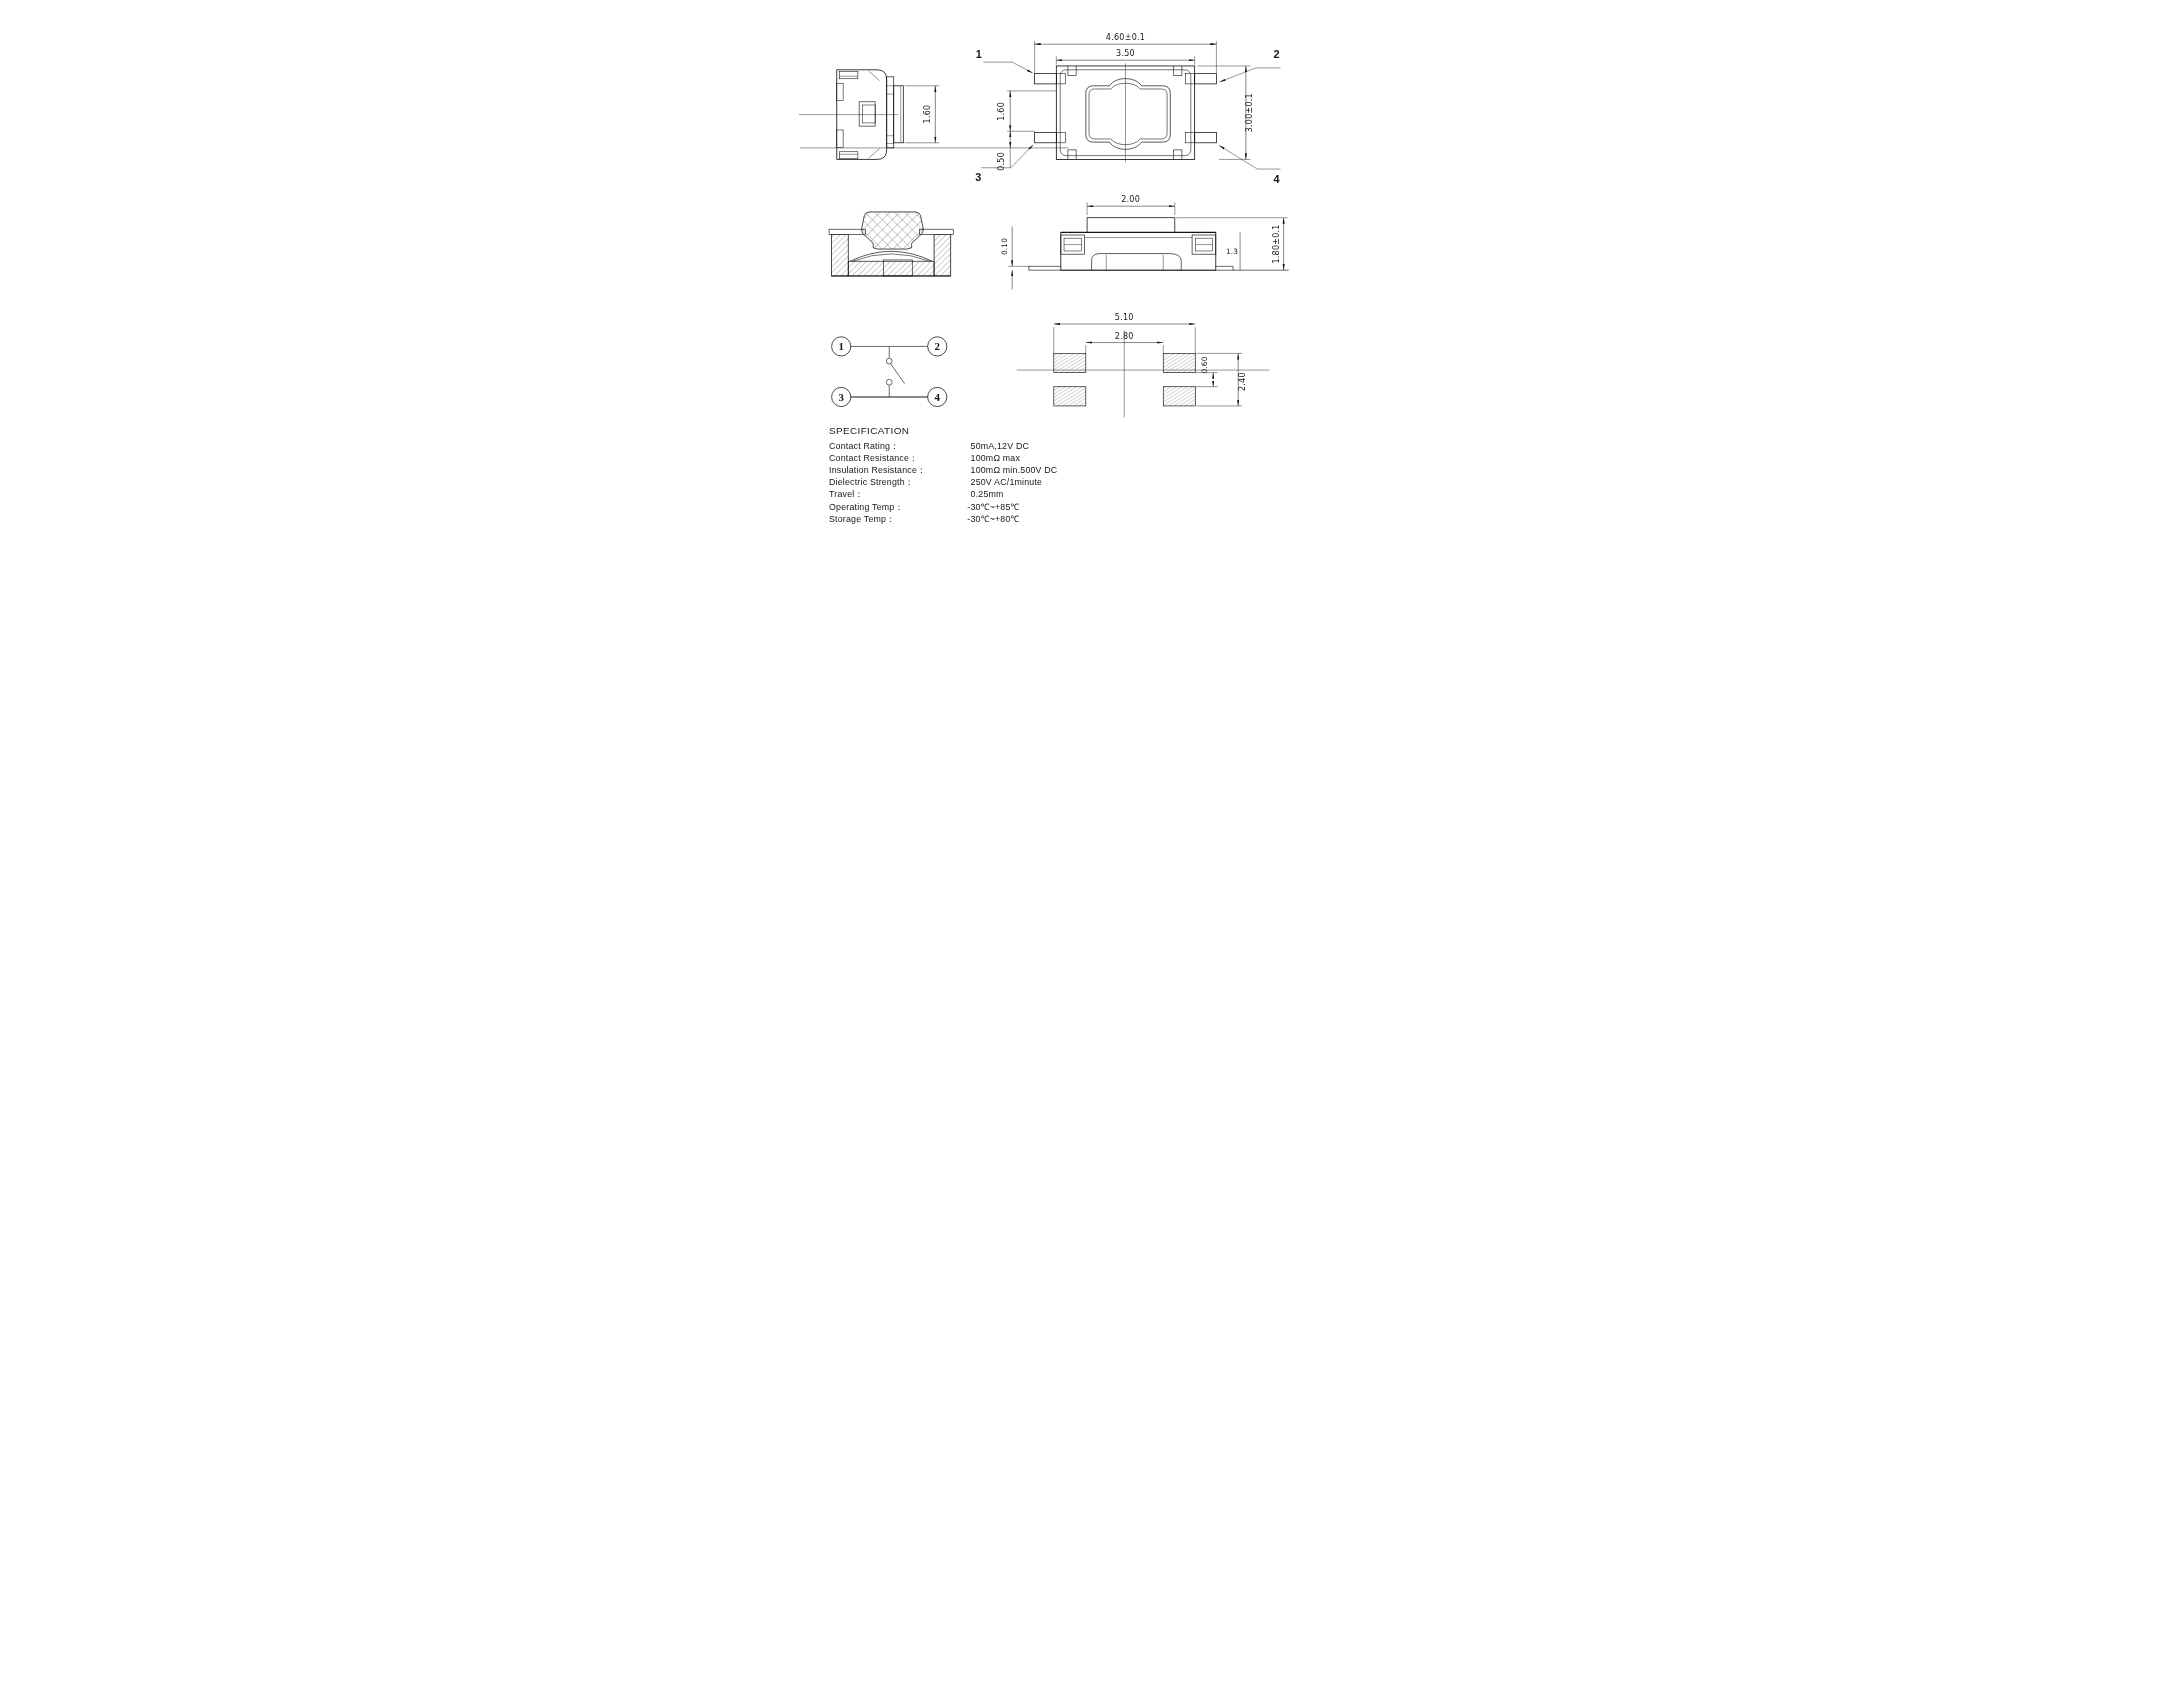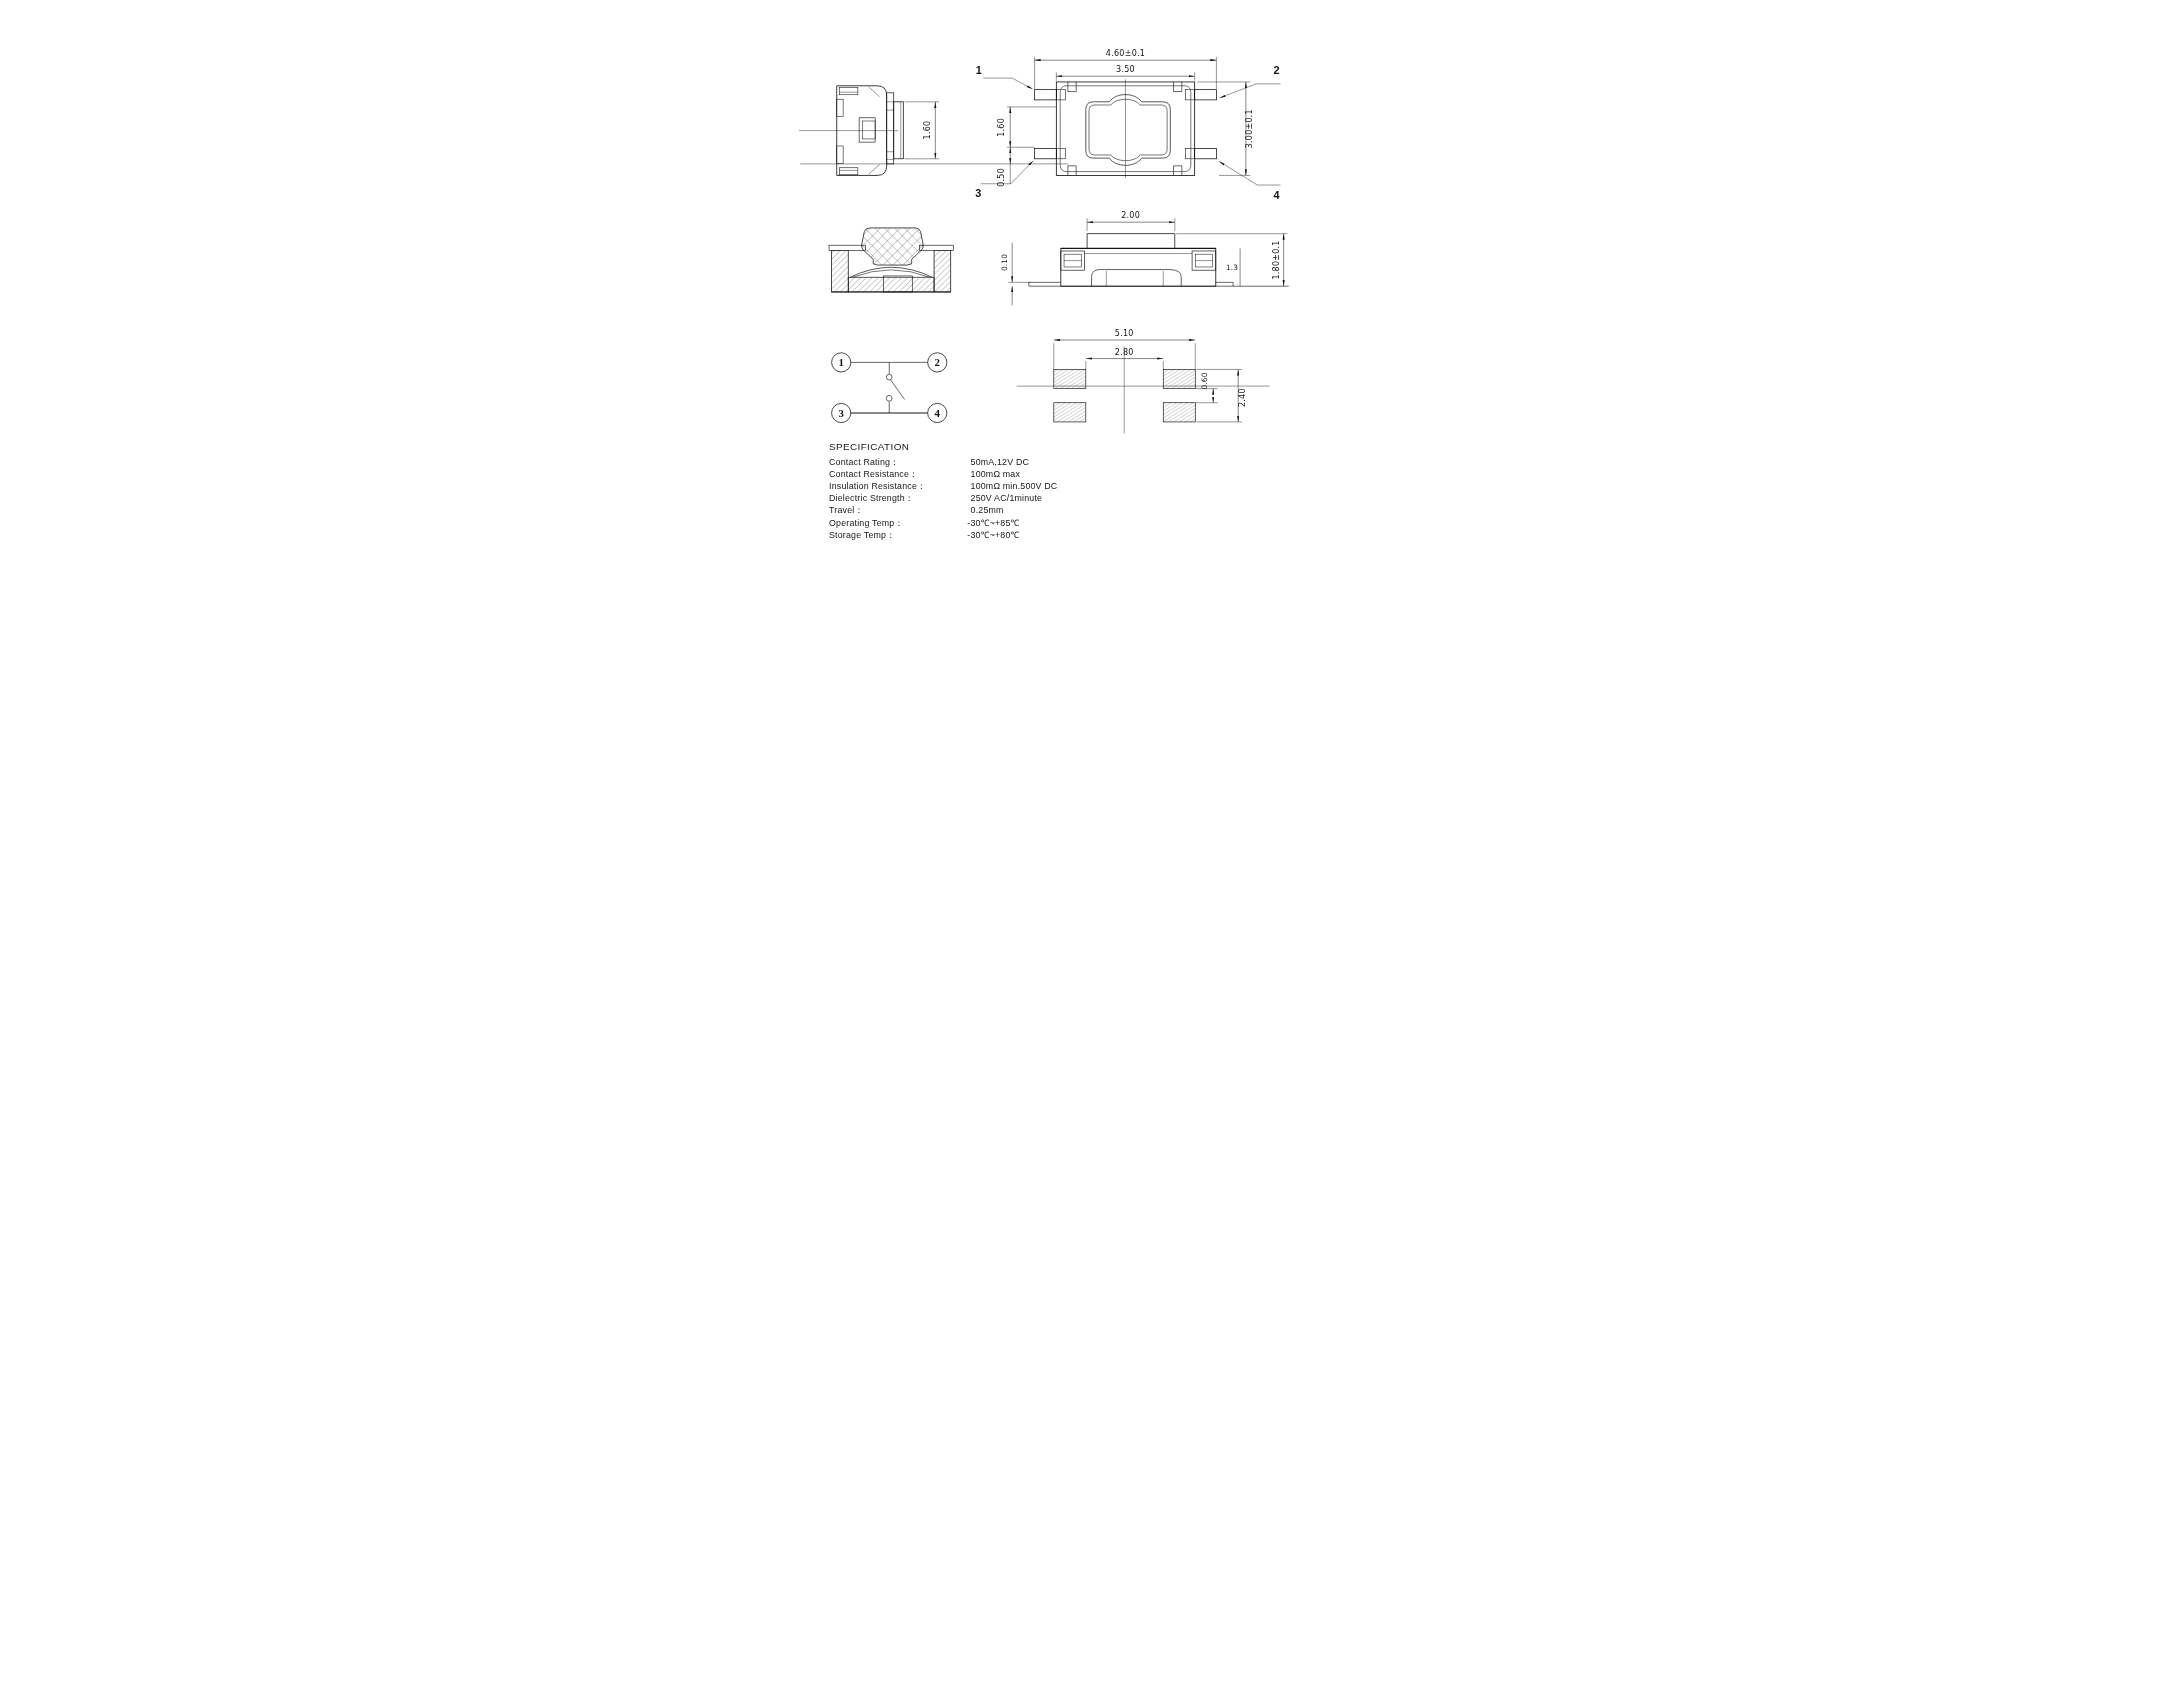--- a/index.html
+++ b/index.html
@@ -1,16 +1,16 @@
 <!DOCTYPE html>
 <html style="font-size:8px"><head>
 <meta charset="utf-8">
 <style>
   html,body{margin:0;padding:0;background:#ffffff;}
-  .page{width:100%;max-width:696px;margin:16px auto;background:#fff;}
+  .page{width:100%;max-width:696px;margin:0 auto;background:#fff;}
   svg{display:block;width:100%;height:auto;}
   .ol{stroke:#141414;fill:none;}
   .thin{stroke:#141414;stroke-width:.7;fill:none;}
   .dim{stroke:#141414;stroke-width:.8;fill:none;}
   .dimtxt{font-family:"DejaVu Sans",sans-serif;font-size:12.5px;fill:#141414;letter-spacing:.4px;}
   .dimtxt-s{font-family:"DejaVu Sans",sans-serif;font-size:11.5px;fill:#141414;letter-spacing:.3px;}
   .pinlbl{font-family:"Liberation Sans",sans-serif;font-size:17px;font-weight:700;fill:#141414;}
   .schlbl{font-family:"Liberation Serif",serif;font-size:17px;font-weight:700;fill:#141414;}
   .spec{font-family:"Liberation Sans",sans-serif;font-size:13.8px;fill:#161616;letter-spacing:.3px;}
   .spectitle{font-family:"Liberation Sans",sans-serif;font-size:15.5px;fill:#161616;letter-spacing:.6px;}

